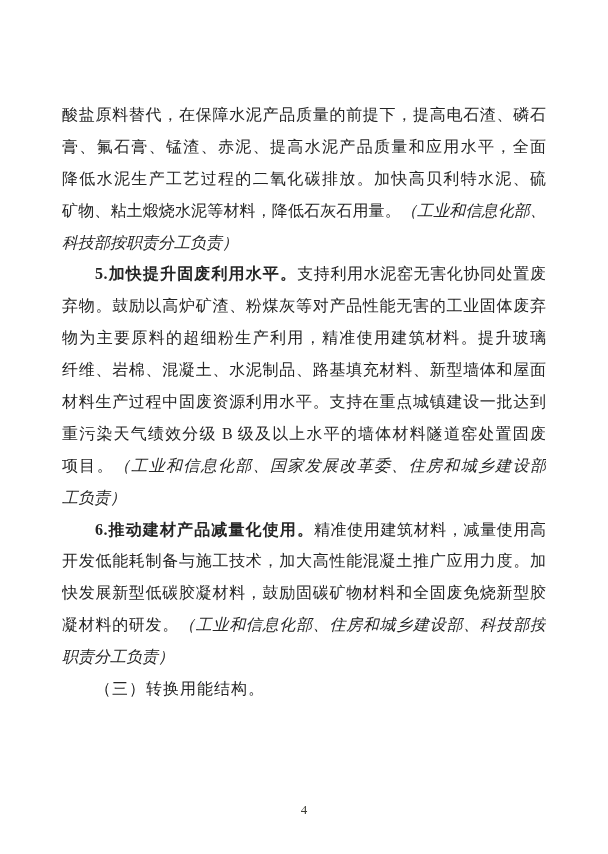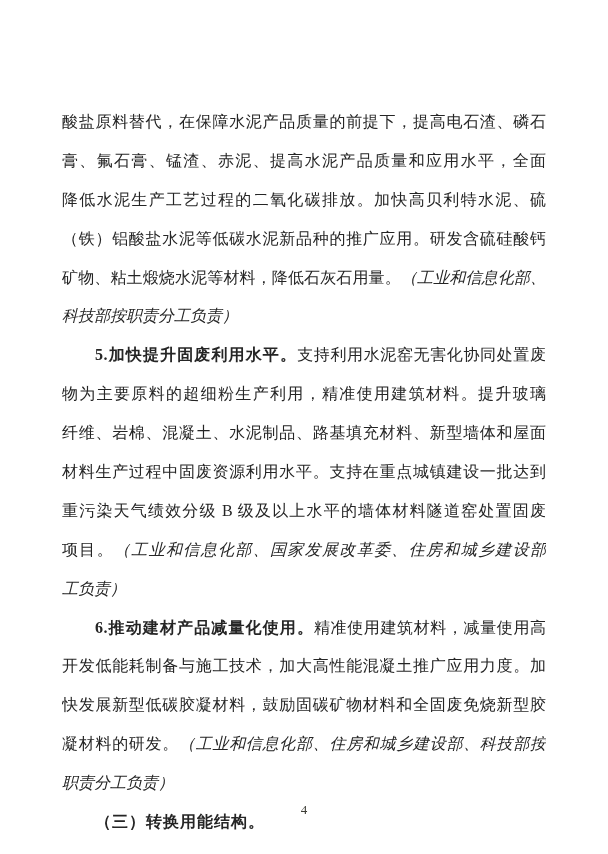--- a/index.html
+++ b/index.html
@@ -28,21 +28,20 @@
     width: 484px;
     color: #252525;
     font-size: 16px;
   }
   .line {
     height: 31.9px;
     line-height: 31.9px;
     white-space: normal;
     overflow: hidden;
     text-align: left;
-    margin-top: 7px;
   }
   .line.fill {
     text-align: justify;
     text-align-last: justify;
     text-justify: inter-character;
   }
   .line.indent {
     padding-left: 33px;
   }
   .seg-body {
@@ -52,21 +51,21 @@
   .seg-kai {
     font-style: italic;
     font-weight: normal;
   }
   .seg-bold {
     font-weight: 700;
     font-style: normal;
     letter-spacing: 0.5px;
   }
   .seg-boldkai {
-    font-weight: 700;
+    font-weight: 400;
     font-style: normal;
     letter-spacing: 1px;
   }
   .page-number {
     position: absolute;
     left: 0;
     top: 802px;
     width: 608px;
     text-align: center;
     font-size: 13px;
@@ -74,24 +73,24 @@
   }
 </style>
 </head>
 <body>
 
 <div class="page">
   <div class="doc-text">
       <div class="line fill"><span class="seg-body">酸盐原料替代，在保障水泥产品质量的前提下，提高电石渣、磷石</span></div>
       <div class="line fill"><span class="seg-body">膏、氟石膏、锰渣、赤泥、提高水泥产品质量和应用水平，全面</span></div>
       <div class="line fill"><span class="seg-body">降低水泥生产工艺过程的二氧化碳排放。加快高贝利特水泥、硫</span></div>
-      <div class="line fill"><span class="seg-body">（铁）铝酸盐水泥等低碳水泥新品种的推广应用。研发含硫硅酸钙</span></div>
       <div class="line fill"><span class="seg-body">矿物、粘土煅烧水泥等材料，降低石灰石用量。</span><span class="seg-kai">（工业和信息化部、</span></div>
       <div class="line"><span class="seg-kai">科技部按职责分工负责）</span></div>
       <div class="line fill indent"><span class="seg-bold">5.加快提升固废利用水平。</span><span class="seg-body">支持利用水泥窑无害化协同处置废</span></div>
+      <div class="line fill"><span class="seg-body">弃物。鼓励以高炉矿渣、粉煤灰等对产品性能无害的工业固体废弃</span></div>
       <div class="line fill"><span class="seg-body">物为主要原料的超细粉生产利用，精准使用建筑材料。提升玻璃</span></div>
       <div class="line fill"><span class="seg-body">纤维、岩棉、混凝土、水泥制品、路基填充材料、新型墙体和屋面</span></div>
       <div class="line fill"><span class="seg-body">材料生产过程中固废资源利用水平。支持在重点城镇建设一批达到</span></div>
       <div class="line fill"><span class="seg-body">重污染天气绩效分级 B 级及以上水平的墙体材料隧道窑处置固废</span></div>
       <div class="line fill"><span class="seg-body">项目。</span><span class="seg-kai">（工业和信息化部、国家发展改革委、住房和城乡建设部</span></div>
       <div class="line"><span class="seg-kai">工负责）</span></div>
       <div class="line fill indent"><span class="seg-bold">6.推动建材产品减量化使用。</span><span class="seg-body">精准使用建筑材料，减量使用高</span></div>
       <div class="line fill"><span class="seg-body">开发低能耗制备与施工技术，加大高性能混凝土推广应用力度。加</span></div>
       <div class="line fill"><span class="seg-body">快发展新型低碳胶凝材料，鼓励固碳矿物材料和全固废免烧新型胶</span></div>
       <div class="line fill"><span class="seg-body">凝材料的研发。</span><span class="seg-kai">（工业和信息化部、住房和城乡建设部、科技部按</span></div>

